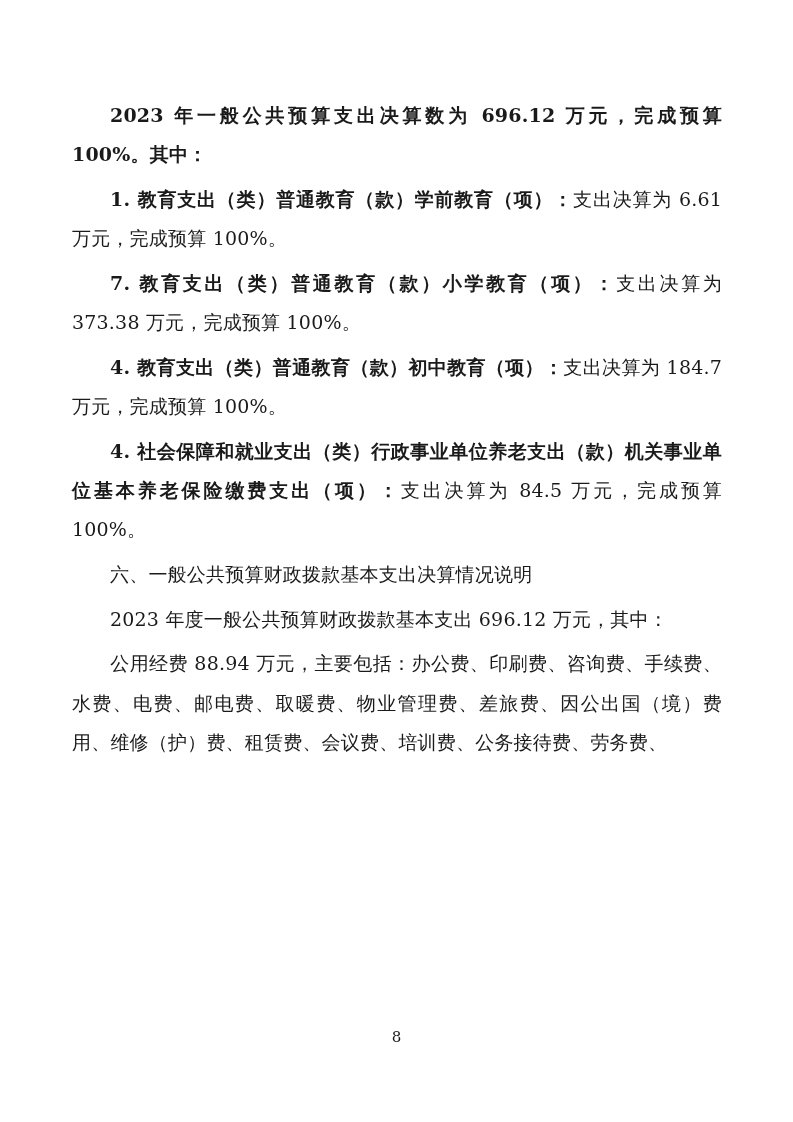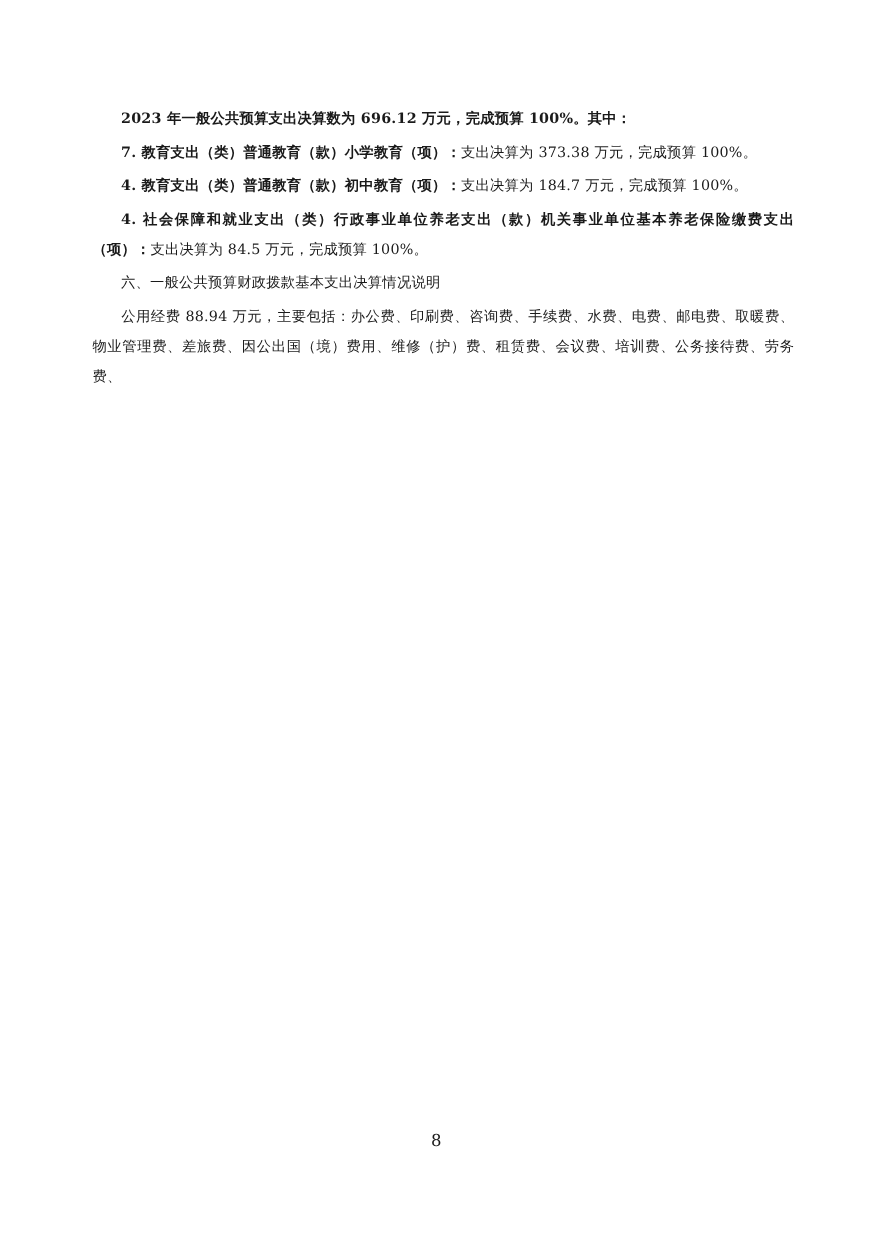--- a/index.html
+++ b/index.html
@@ -17,22 +17,22 @@
     font-family: "DejaVu Serif", "Liberation Serif", serif;
     color: #1a1a1a;
   }
   .content {
     position: absolute;
     left: 72px;
     top: 96px;
     width: 650px;
   }
   p.para {
-    margin: 0 0 0.30em 12px;
-    font-size: 13px;
+    margin: 0 0 0.30em 0;
+    font-size: 19px;
     line-height: 2.06;
     text-align: justify;
     text-justify: inter-ideograph;
     letter-spacing: 0.2px;
   }
   p.para .ind {
     display: inline-block;
     width: 2em;
   }
   .bold {
@@ -55,38 +55,44 @@
 </head>
 <body>
 
 <div class="page">
   <div class="content">
 
     <p class="para">
       <span class="ind"></span><span class="bold">2023 年一般公共预算支出决算数为 696.12 万元，完成预算 100%。其中：</span><span></span>
     </p>
 
+    <p class="para">
+      <span class="ind"></span><span class="bold">1. 教育支出（类）普通教育（款）学前教育（项）：</span><span>支出决算为 6.61 万元，完成预算 100%。</span>
+    </p>
 
     <p class="para">
       <span class="ind"></span><span class="bold">7. 教育支出（类）普通教育（款）小学教育（项）：</span><span>支出决算为 373.38 万元，完成预算 100%。</span>
     </p>
 
     <p class="para">
       <span class="ind"></span><span class="bold">4. 教育支出（类）普通教育（款）初中教育（项）：</span><span>支出决算为 184.7 万元，完成预算 100%。</span>
     </p>
 
     <p class="para">
       <span class="ind"></span><span class="bold">4. 社会保障和就业支出（类）行政事业单位养老支出（款）机关事业单位基本养老保险缴费支出（项）：</span><span>支出决算为 84.5 万元，完成预算 100%。</span>
     </p>
 
 
     <p class="para">
       <span class="ind"></span><span class="heading">六、一般公共预算财政拨款基本支出决算情况说明</span>
     </p>
 
+    <p class="para">
+      <span class="ind"></span><span>2023 年度一般公共预算财政拨款基本支出 696.12 万元，其中：</span>
+    </p>
 
 
     <p class="para">
       <span class="ind"></span><span>公用经费 88.94 万元，主要包括：办公费、印刷费、咨询费、手续费、水费、电费、邮电费、取暖费、物业管理费、差旅费、因公出国（境）费用、维修（护）费、租赁费、会议费、培训费、公务接待费、劳务费、</span>
     </p>
 
   </div>
 
   <div class="pagenum">8</div>
 </div>

